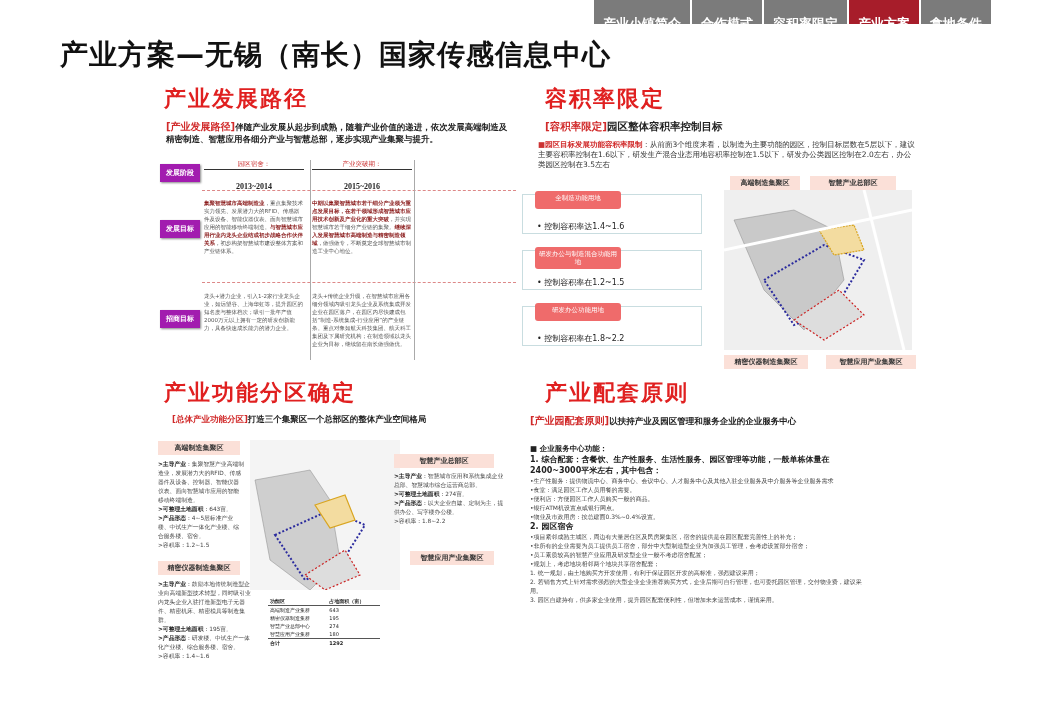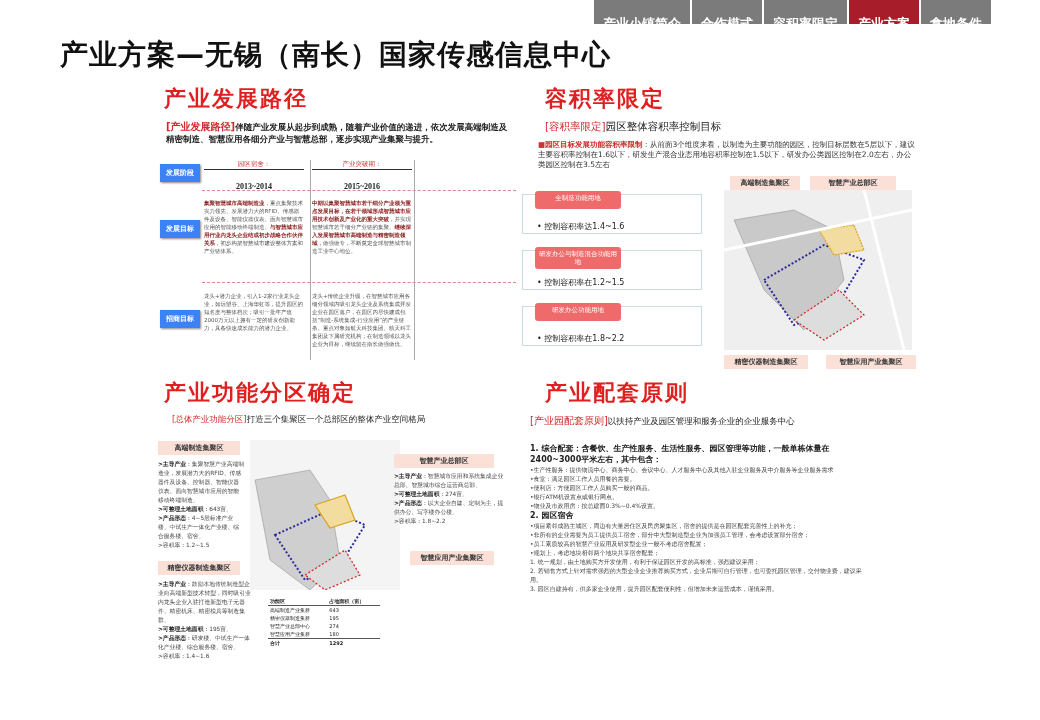--- a/index.html
+++ b/index.html
@@ -4,25 +4,25 @@
 <style>
 *{box-sizing:border-box;margin:0;padding:0}
 body{width:1040px;height:720px;background:#fff;font-family:"DejaVu Sans","Liberation Sans",sans-serif;position:relative;overflow:hidden;color:#222}
 .nav{position:absolute;top:0;left:594px;height:24px;display:flex;background:#7b7b7b}
 .nav .tab{height:24px;line-height:24px;color:#fff;font-weight:bold;font-size:13px;padding:12px 9px;border-right:2px solid #fff}
 .nav .tab.active{background:#a71d2a}
 .page-title{position:absolute;top:36px;left:60px;font-size:28px;font-weight:bold;color:#111;letter-spacing:1px}
 .sec-title{position:absolute;font-size:22px;font-weight:bold;color:#e02020;letter-spacing:2px}
 .sub{position:absolute;font-size:8.5px;font-weight:bold;color:#222;line-height:12px}
 .sub .hl{color:#d12a2a;font-size:10px}
-.sub2{position:absolute;font-size:10.5px;font-weight:normal;color:#222}
+.sub2{position:absolute;font-size:10.5px;font-weight:bold;color:#222}
 .sub2 .hl{color:#d12a2a}
 
 .dev{position:absolute;left:160px;top:160px;width:356px;height:200px}
-.lbl{position:absolute;left:0;width:40px;height:18px;background:#3b82f6;color:#fff;font-size:7px;text-align:center;line-height:18px;font-weight:bold;box-shadow:1px 1px 2px #888}
+.lbl{position:absolute;left:0;width:40px;height:18px;background:#a21caf;color:#fff;font-size:7px;text-align:center;line-height:18px;font-weight:bold;box-shadow:1px 1px 2px #888}
 .col{position:absolute;top:0;width:100px;height:200px}
 .col .phase{font-size:6.5px;color:#c33;text-align:center;border-bottom:1px solid #333;height:10px;line-height:9px}
 .col .yr{font-size:8px;font-weight:bold;text-align:center;margin-top:12px;font-family:Liberation Serif, serif}
 .col .goal{font-size:5.5px;line-height:8px;margin-top:8px;color:#555;height:80px}
 .col .goal b{color:#8a1a1a}
 .col .inv{font-size:5.5px;line-height:8px;color:#555;position:absolute;top:132px}
 .vsep{position:absolute;top:0;width:1px;height:200px;background:#aaa}
 .hsep{position:absolute;left:42px;width:314px;border-top:1px dashed #d88}
 
 .far-note{position:absolute;left:538px;top:140px;width:380px;font-size:7.5px;line-height:10px;color:#333}
@@ -188,20 +188,21 @@
         <td>1292</td>
       </tr>
 </tbody>
   </table>
 
 <div class="sec-title" style="left:545px;top:378px">产业配套原则</div>
 <div class="sub2" style="left:530px;top:414px;font-size:8.5px">
   <span class="hl" style="font-size:10px">[产业园配套原则]</span><span>以扶持产业及园区管理和服务企业的企业服务中心</span>
 </div>
 <div class="supp">
+  <div class="h">■   企业服务中心功能：</div>
   <div class="h2">1.   综合配套：含餐饮、生产性服务、生活性服务、园区管理等功能，一般单栋体量在2400~3000平米左右，其中包含：</div>
   <div>•生产性服务：提供物流中心、商务中心、会议中心、人才服务中心及其他入驻企业服务及中介服务等企业服务需求</div>
   <div>•食堂：满足园区工作人员用餐的需要。</div>
   <div>•便利店：方便园区工作人员购买一般的商品。</div>
   <div>•银行ATM机设置点或银行网点。</div>
   <div>•物业及市政用房：按总建面0.3%~0.4%设置。</div>
   <div class="h2">2.   园区宿舍</div>
   <div>•项目紧邻成熟主城区，周边有大量居住区及民房聚集区，宿舍的提供是在园区配套完善性上的补充；</div>
   <div>•非所有的企业需要为员工提供员工宿舍，部分中大型制造型企业为加强员工管理，会考虑设置部分宿舍；</div>
   <div>•员工素质较高的智慧产业应用及研发型企业一般不考虑宿舍配置；</div>

